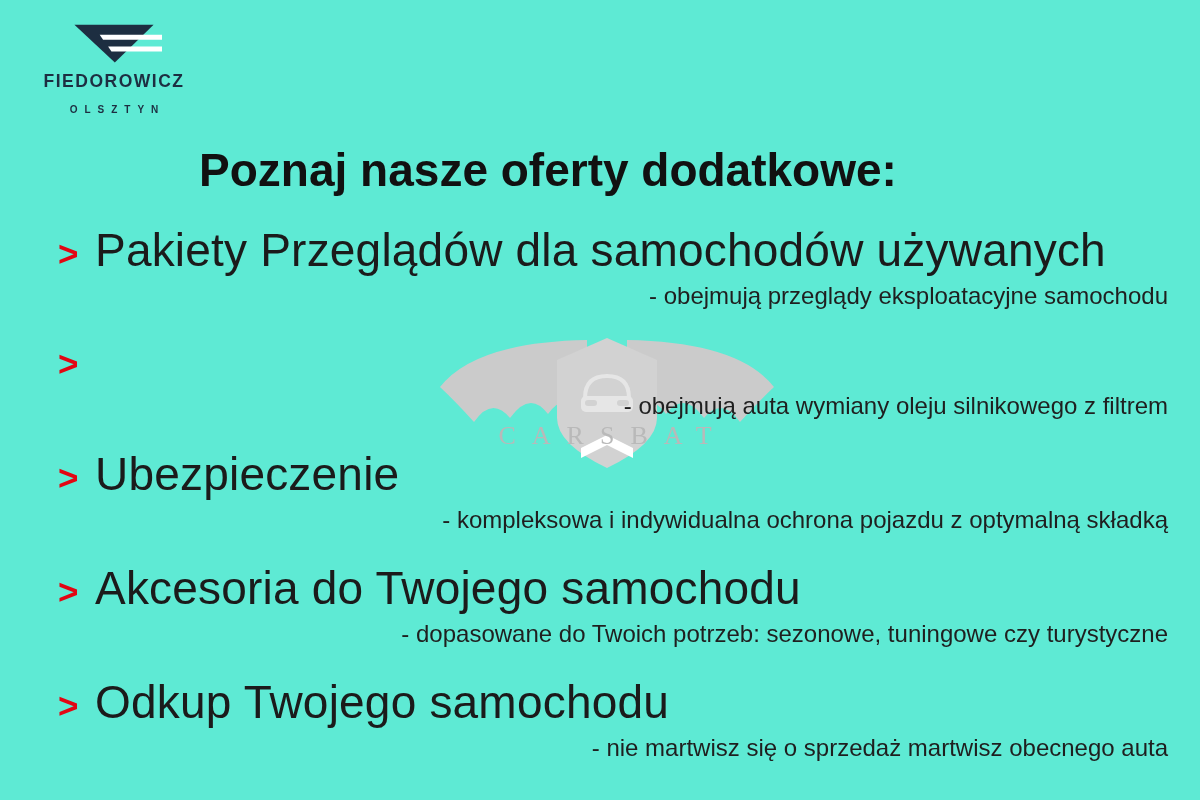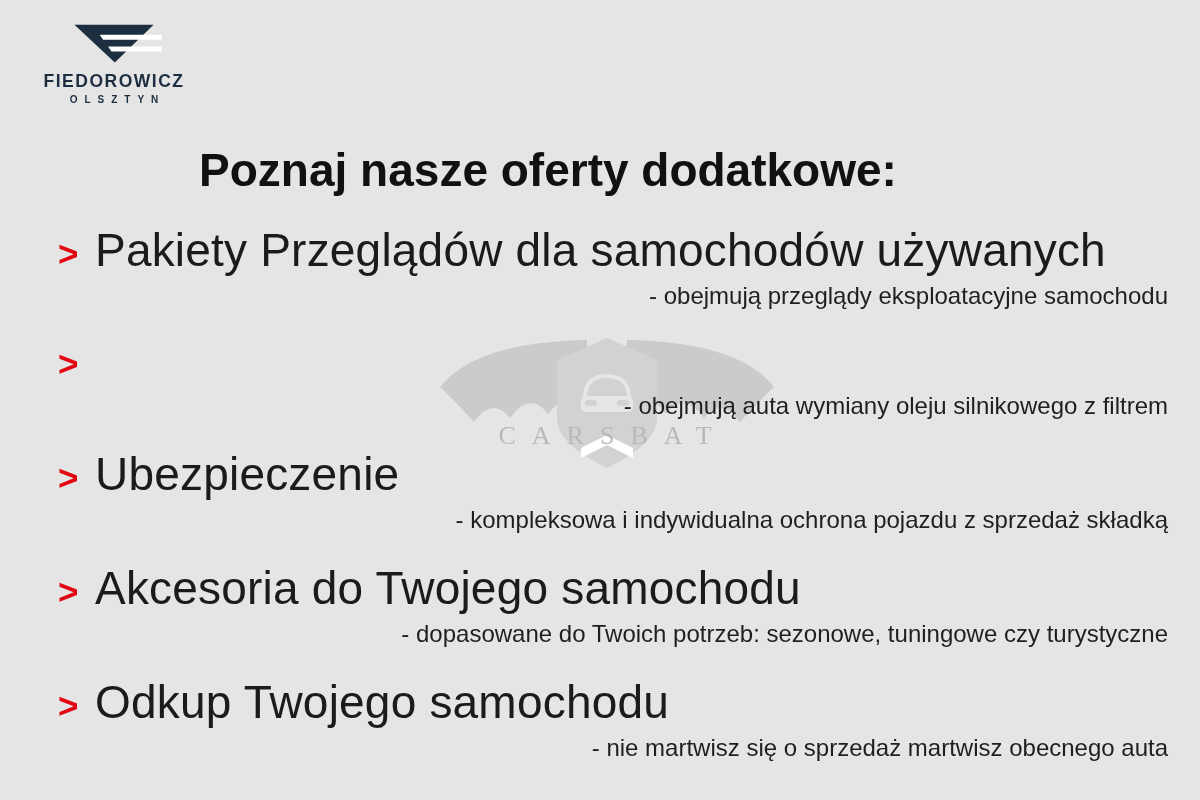--- a/index.html
+++ b/index.html
@@ -1,24 +1,24 @@
 <!DOCTYPE html>
 <html><head>
 <meta charset="utf-8">
 <style>
   * { margin:0; padding:0; box-sizing:border-box; }
   html,body { width:1200px; height:800px; background:#ffffff; overflow:hidden;
               font-family:"Liberation Sans", sans-serif; }
-  .stage { position:relative; width:1200px; height:800px; background:#e5e5e5; }
+  .stage { position:relative; width:1200px; height:800px; background:#5eead4; }
 
   
   .brand { position:absolute; left:35px; top:20px; width:158px; text-align:center; }
   .brand-icon { display:block; margin:0 auto 3px auto; }
   .brand-name { font-size:17.5px; font-weight:bold; letter-spacing:1.5px; color:#1d2e41; }
-  .brand-city { margin-top:2px; font-size:10px; font-weight:bold; letter-spacing:7px;
+  .brand-city { margin-top:12px; font-size:10px; font-weight:bold; letter-spacing:7px;
                 padding-left:7px; color:#1d2e41; }
 
   
   .title { position:absolute; left:0; top:142px; width:1096px; text-align:center;
            font-size:46px; line-height:56px; font-weight:bold; color:#111111; }
 
   
   .watermark { position:absolute; left:435px; top:332px; width:344px; height:146px;
                z-index:0; pointer-events:none; }
 
@@ -84,21 +84,21 @@
         <span class="marker">&gt;</span>
       </div>
       <div class="detail">- obejmują auta wymiany oleju silnikowego z filtrem</div>
     </li>
 
     <li class="offer">
       <div class="offer-head">
         <span class="marker">&gt;</span>
         <span class="heading">Ubezpieczenie</span>
       </div>
-      <div class="detail">- kompleksowa i indywidualna ochrona pojazdu z sprzedaż składką</div>
+      <div class="detail">- kompleksowa i indywidualna ochrona pojazdu z optymalną składką</div>
     </li>
 
     <li class="offer">
       <div class="offer-head">
         <span class="marker">&gt;</span>
         <span class="heading">Akcesoria do Twojego samochodu</span>
       </div>
       <div class="detail">- dopasowane do Twoich potrzeb: sezonowe, tuningowe czy turystyczne</div>
     </li>
 

